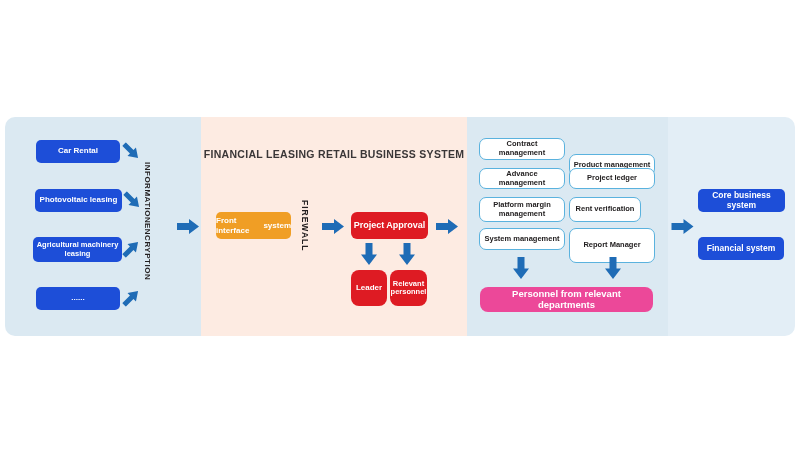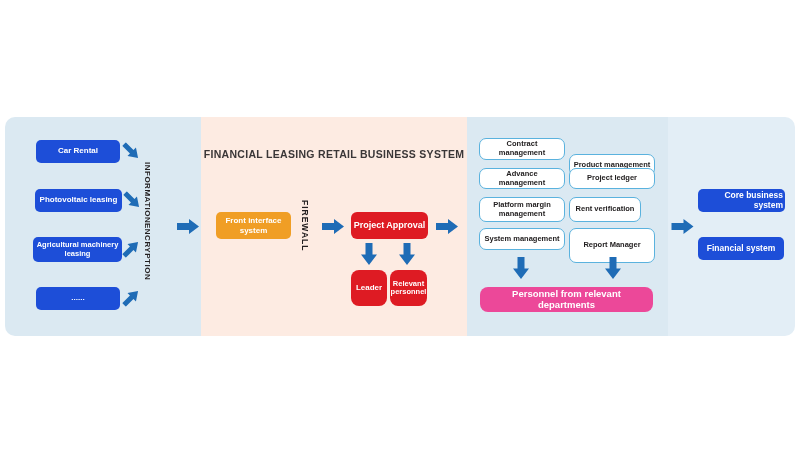--- a/index.html
+++ b/index.html
@@ -34,21 +34,21 @@
 
   .vtext {
     position:absolute; writing-mode:vertical-lr; text-orientation:mixed;
     color:#231f20; font-weight:bold; display:flex; align-items:center; justify-content:center;
   }
   .vtext div { line-height:1.2; }
 
   .box-orange {
     position:absolute; left:216px; top:212px; width:75px; height:27px;
     background:#f09e25; border-radius:5px; color:#fff; font-size:8px; font-weight:bold;
-    display:flex; flex-direction:column; align-items:center; justify-content:center; line-height:1.15;
+    display:flex; flex-direction:row; align-items:center; justify-content:center; line-height:1.15;
   }
   .box-red {
     position:absolute; background:#de1b23; color:#fff; font-weight:bold;
     display:flex; flex-direction:column; align-items:center; justify-content:center;
     text-align:center; line-height:1.1;
   }
   .box-approval { left:351px; top:212px; width:77px; height:27px; border-radius:6px; font-size:9px; }
   .box-leader   { left:351px; top:270px; width:36px; height:36px; border-radius:8px; font-size:8px; }
   .box-relevant { left:390px; top:270px; width:37px; height:36px; border-radius:8px; font-size:7.5px;text-align:center; }
 
@@ -178,14 +178,14 @@
   <div>Personnel from relevant</div>
   <div>departments</div>
 </div>
 
 <div class="arrow" style="left:670px; top:219px;">
   <svg width="25" height="15" viewBox="0 0 22 15">
       <polygon class="fill-blue" points="0,4 12,4 12,0 22,7.5 12,15 12,11 0,11"></polygon>
     </svg>
 </div>
 
-<div class="btn-blue" style="left:698px; top:189px; width:87px; height:23px; font-size:8.5px;text-align:right;">Core business system</div>
+<div class="btn-blue" style="left:698px; top:189px; width:87px; height:23px; font-size:8.5px;">Core business system</div>
 <div class="btn-blue" style="left:698px; top:237px; width:86px; height:23px; font-size:8.5px;">Financial system</div>
 
 </body></html>

